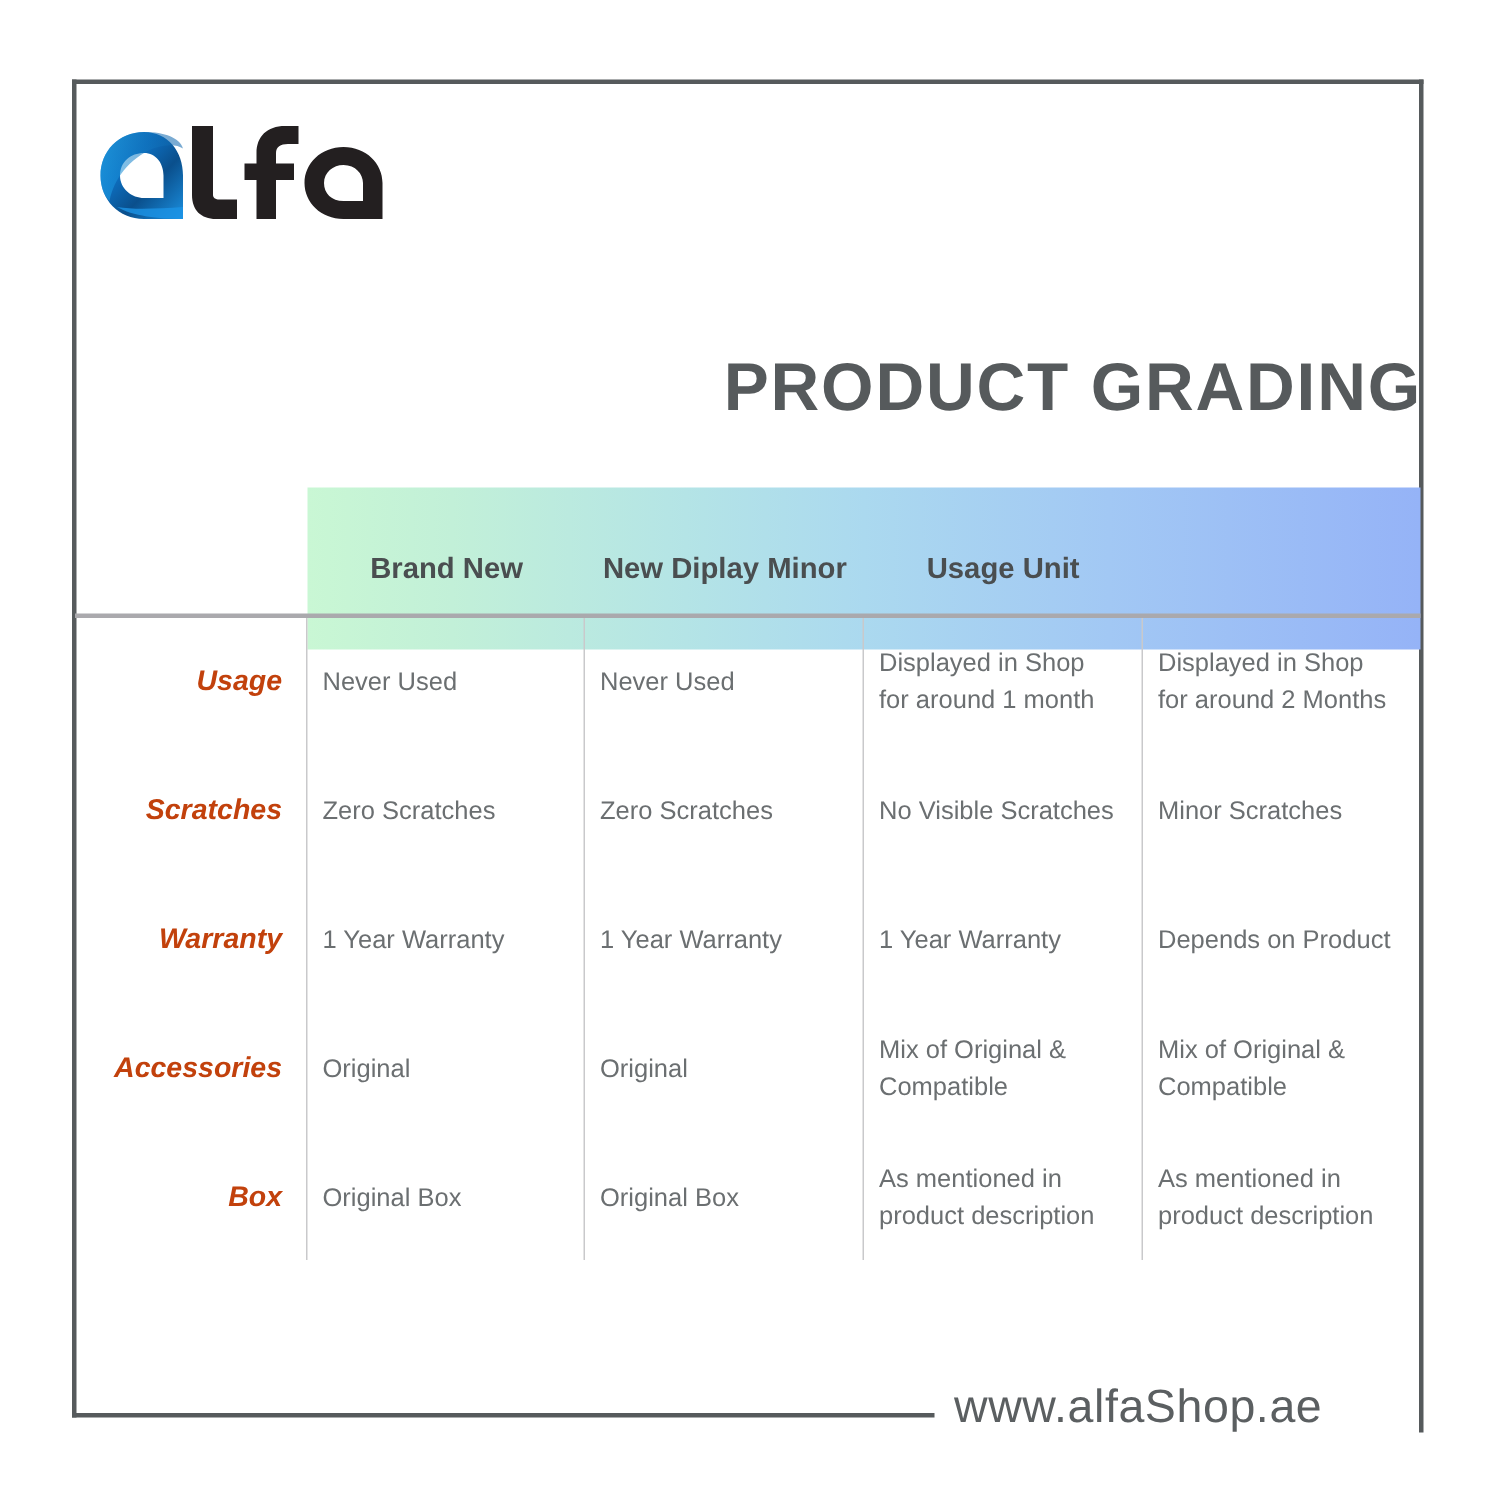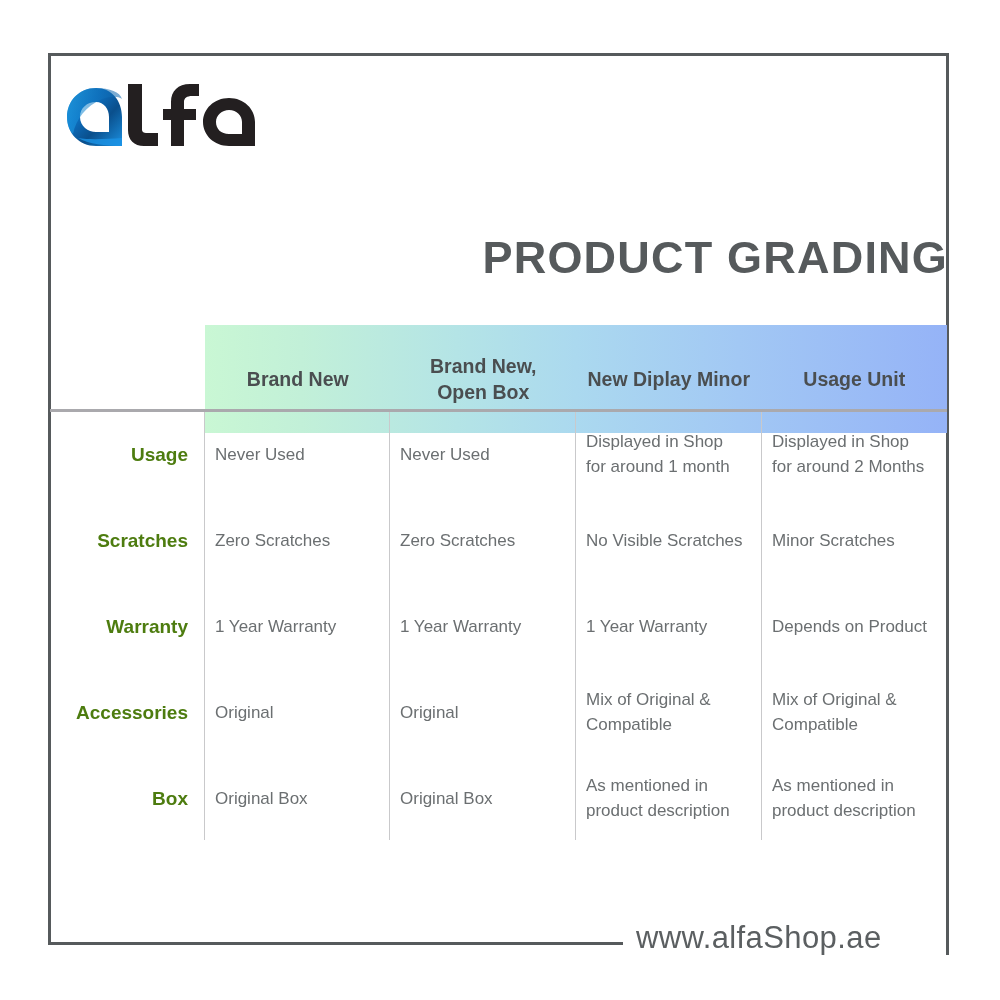--- a/index.html
+++ b/index.html
@@ -120,21 +120,22 @@
   .vline.v3 { left: 525px; }
   .vline.v4 { left: 711px; }
 
   .row-label {
     display: flex;
     align-items: center;
     justify-content: flex-end;
     padding-right: 16px;
     font-size: 19px;
     font-weight: 700;
-    color: #4d7c0f;
+    color: #c2410c;
+    font-style: italic;
   }
 
   .cell {
     display: flex;
     align-items: center;
     padding-left: 11px;
     padding-right: 2px;
     font-size: 17px;
     color: #6b6f71;
     line-height: 1.45;
@@ -196,22 +197,20 @@
                M163 28 C171 28 176 34 176 40 L176 52 L163 52 C155 52 150 47 150 40 C150 33 156 28 163 28 Z" fill="#231f20"></path>
     </svg>
   </div>
 
   <div class="page-title">PRODUCT GRADING</div>
 
   <div class="table-wrap">
 
     <div class="head-row">
       <div class="head-cell">Brand New</div>
-      <div class="head-cell">Brand New,
-Open Box</div>
       <div class="head-cell">New Diplay Minor</div>
       <div class="head-cell">Usage Unit</div>
     </div>
 
     <div class="head-underline"></div>
 
     <div class="vline v1"></div>
     <div class="vline v2"></div>
     <div class="vline v3"></div>
     <div class="vline v4"></div>

